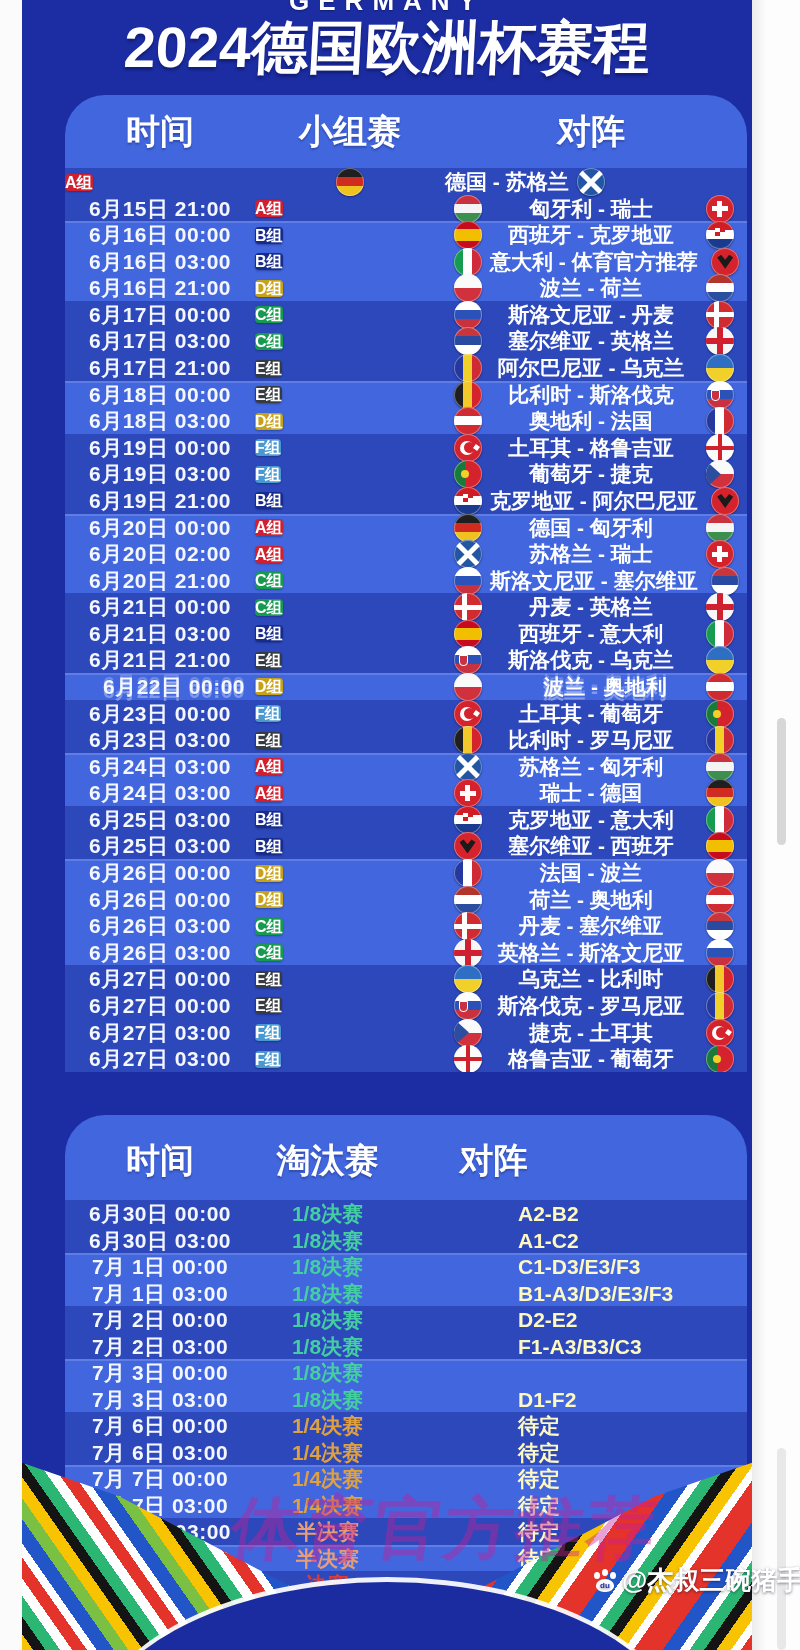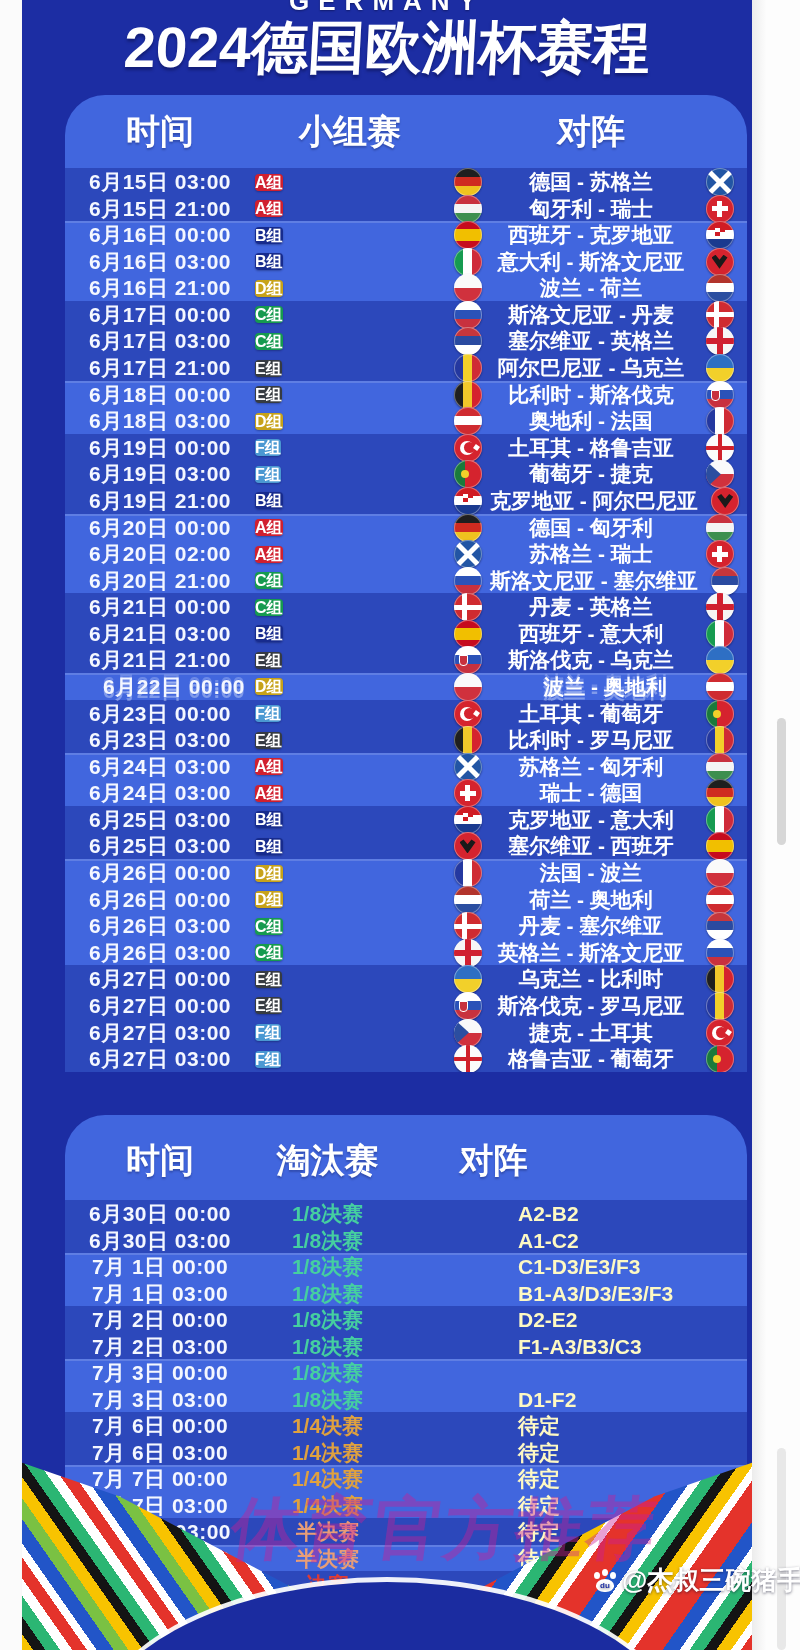--- a/index.html
+++ b/index.html
@@ -179,21 +179,20 @@
   <div class="tbl tbl-group">
     <div class="tbl-head">
       <span class="hc">时间</span>
       <span class="hc">小组赛</span>
       <span></span>
       <span class="hc">对阵</span>
       <span></span>
     </div>
     <div id="group-rows">
         <div class="row g-row band-dark">
-          <span class="time">6月15日 03:00</span>
           <div><span class="badge" style="background: rgb(208, 31, 47);">A组</span></div>
           <span class="flag f-germany"></span>
           <span class="matchup">德国 - 苏格兰</span>
           <span class="flag f-scotland">
             <i class="d1"></i>
             <i class="d2"></i>
           </span>
         </div>
         <div class="row g-row band-dark">
           <span class="time">6月15日 21:00</span>
@@ -211,21 +210,21 @@
           <span class="flag f-spain"></span>
           <span class="matchup">西班牙 - 克罗地亚</span>
           <span class="flag f-croatia">
             <i></i>
           </span>
         </div>
         <div class="row g-row band-light">
           <span class="time">6月16日 03:00</span>
           <div><span class="badge" style="background: rgb(23, 43, 141);">B组</span></div>
           <span class="flag f-italy"></span>
-          <span class="matchup">意大利 - 斯洛文尼亚</span>
+          <span class="matchup">意大利 - 体育官方推荐</span>
           <span class="flag f-albania">
             <i></i>
           </span>
         </div>
         <div class="row g-row band-light">
           <span class="time">6月16日 21:00</span>
           <div><span class="badge" style="background: rgb(199, 162, 25);">D组</span></div>
           <span class="flag f-poland"></span>
           <span class="matchup">波兰 - 荷兰</span>
           <span class="flag f-netherlands"></span>

